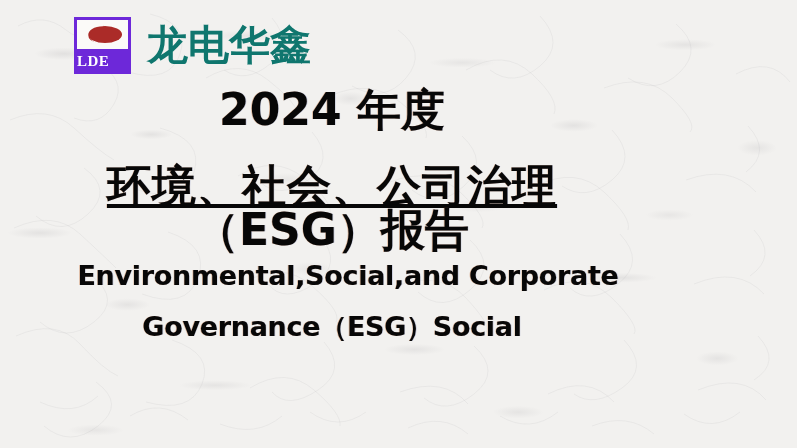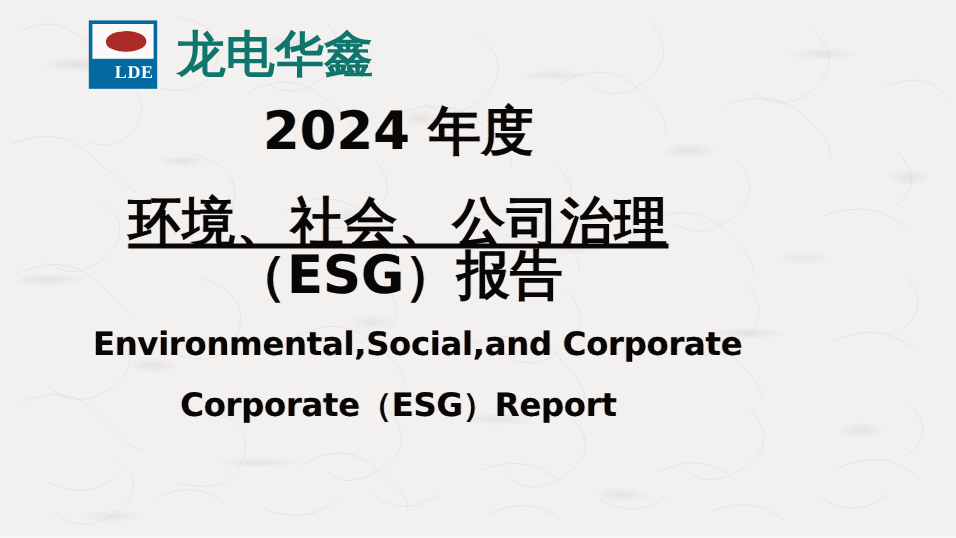--- a/index.html
+++ b/index.html
@@ -63,24 +63,24 @@
     left: 74px;
     top: 17px;
     display: flex;
     align-items: center;
     gap: 16px;
     z-index: 5;
   }
   .logo-mark {
     width: 57px;
     height: 57px;
-    background: #0369a1;
+    background: #6d28d9;
     display: flex;
     flex-direction: column;
-    align-items: flex-end;
+    align-items: flex-start;
     box-sizing: border-box;
     padding: 3px 3px 0 3px;
   }
   .logo-glyph-box {
     width: 51px;
     height: 29px;
     background: #fbfaf8;
     display: flex;
     align-items: center;
     justify-content: center;
@@ -120,21 +120,21 @@
     color: #070707;
     font-weight: bold;
     font-size: 44px;
     line-height: 1.0;
     font-family: "DejaVu Sans", sans-serif;
     white-space: nowrap;
     text-shadow: -0.6px 0 0 rgba(196,104,40,0.42), 0.6px 0 0 rgba(32,54,150,0.22);
   }
   .title-line-1 { margin-bottom: 32px; }
   .title-line-2 { letter-spacing: 1px; text-decoration: underline; }
-  .title-line-3 { margin-bottom: 22px; }
+  .title-line-3 { margin-bottom: 10px; }
 
   .subtitle-en {
     color: #070707;
     font-weight: bold;
     font-size: 27px;
     line-height: 1.0;
     font-family: "DejaVu Sans", sans-serif;
     white-space: nowrap;
     text-shadow: -0.6px 0 0 rgba(196,104,40,0.42), 0.6px 0 0 rgba(32,54,150,0.22);
   }
@@ -218,16 +218,16 @@
       <div class="logo-wordmark">LDE</div>
     </div>
     <div class="brand-name">龙电华鑫</div>
   </div>
 
   <div class="title-block">
     <div class="title-cn title-line-1">2024 年度</div>
     <div class="title-cn title-line-2">环境、社会、公司治理</div>
     <div class="title-cn title-line-3">（ESG）报告</div>
     <div class="subtitle-en subtitle-line-1">Environmental,Social,and Corporate</div>
-    <div class="subtitle-en subtitle-line-2">Corporate（ESG）Report</div>
+    <div class="subtitle-en subtitle-line-2">Governance（ESG）Social</div>
   </div>
 
 </div>
 
 </body></html>

